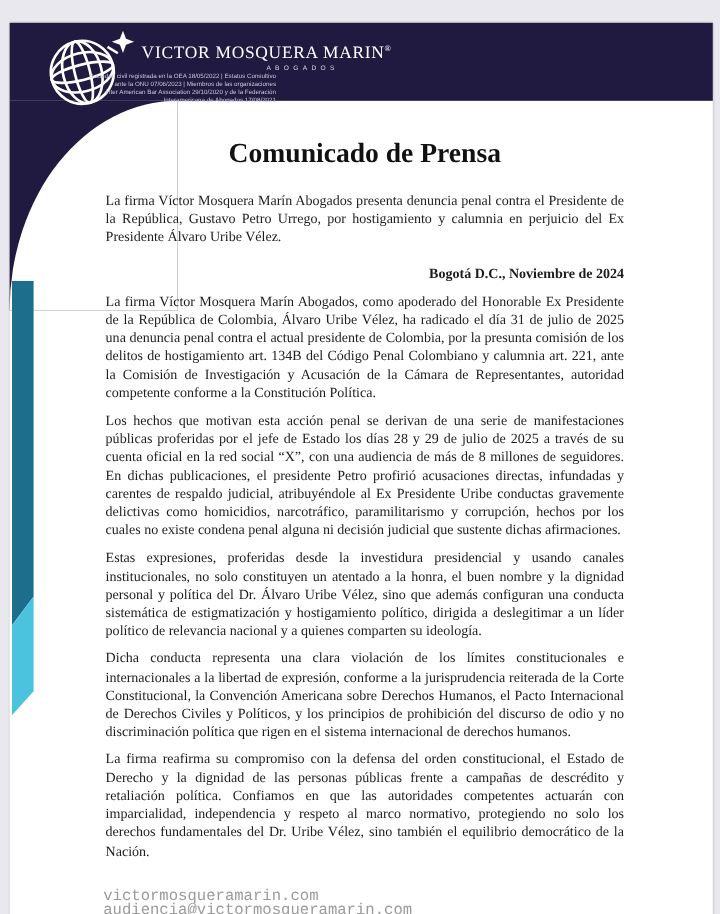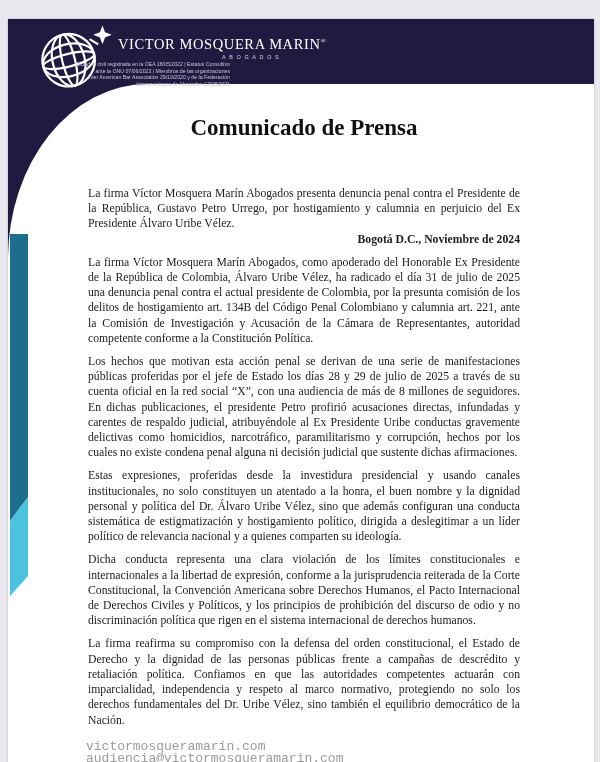--- a/index.html
+++ b/index.html
@@ -57,22 +57,22 @@
   .doc{
     position:absolute;left:80px;top:100px;width:432px;
     color:#1c1c1e;
     font-size:11.7px;line-height:15.2px;
   }
   .doc h1{
     margin:0;text-align:center;
     font-size:23px;line-height:17px;font-weight:bold;color:#111;
   }
   .doc p{margin:8px 0 0;text-align:justify;}
-  .doc p.lead{margin-top:50px;}
-  .doc p.dateline{margin-top:0;text-align:right;font-weight:bold;}
+  .doc p.lead{margin-top:24px;}
+  .doc p.dateline{margin-top:15px;text-align:right;font-weight:bold;}
   .footer{
     position:absolute;left:78px;top:722px;
     font-family:Liberation Mono, monospace;
     font-size:13px;line-height:12px;color:#9b9b9b;
   }
 </style>
 </head>
 <body>
 
 <div class="page">

